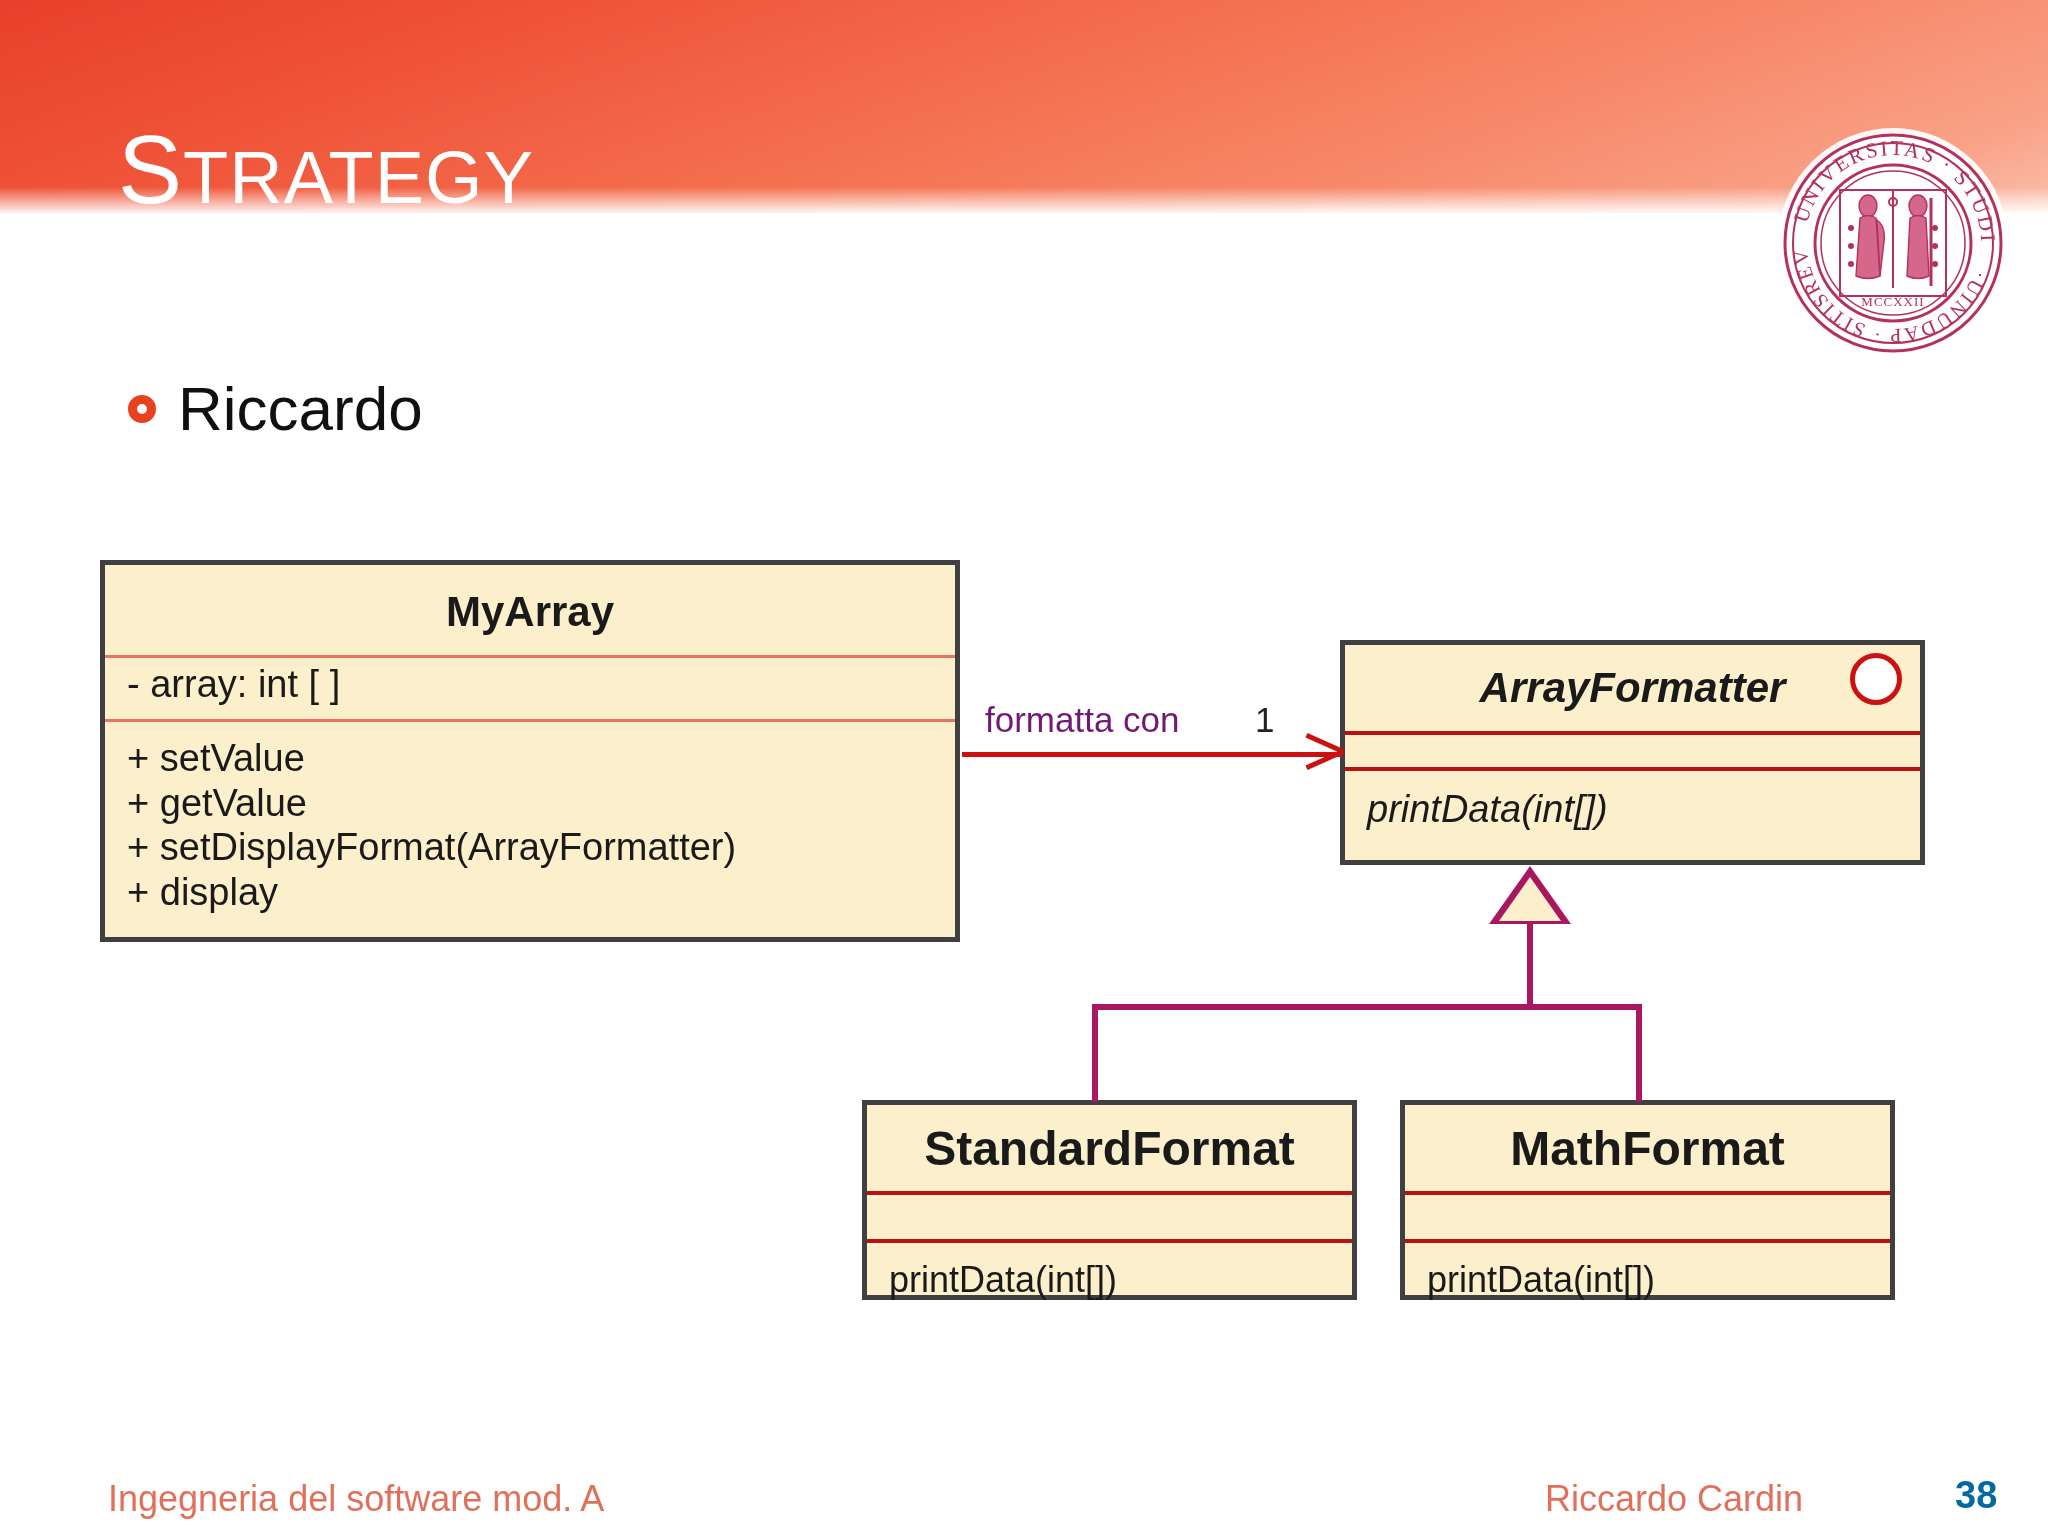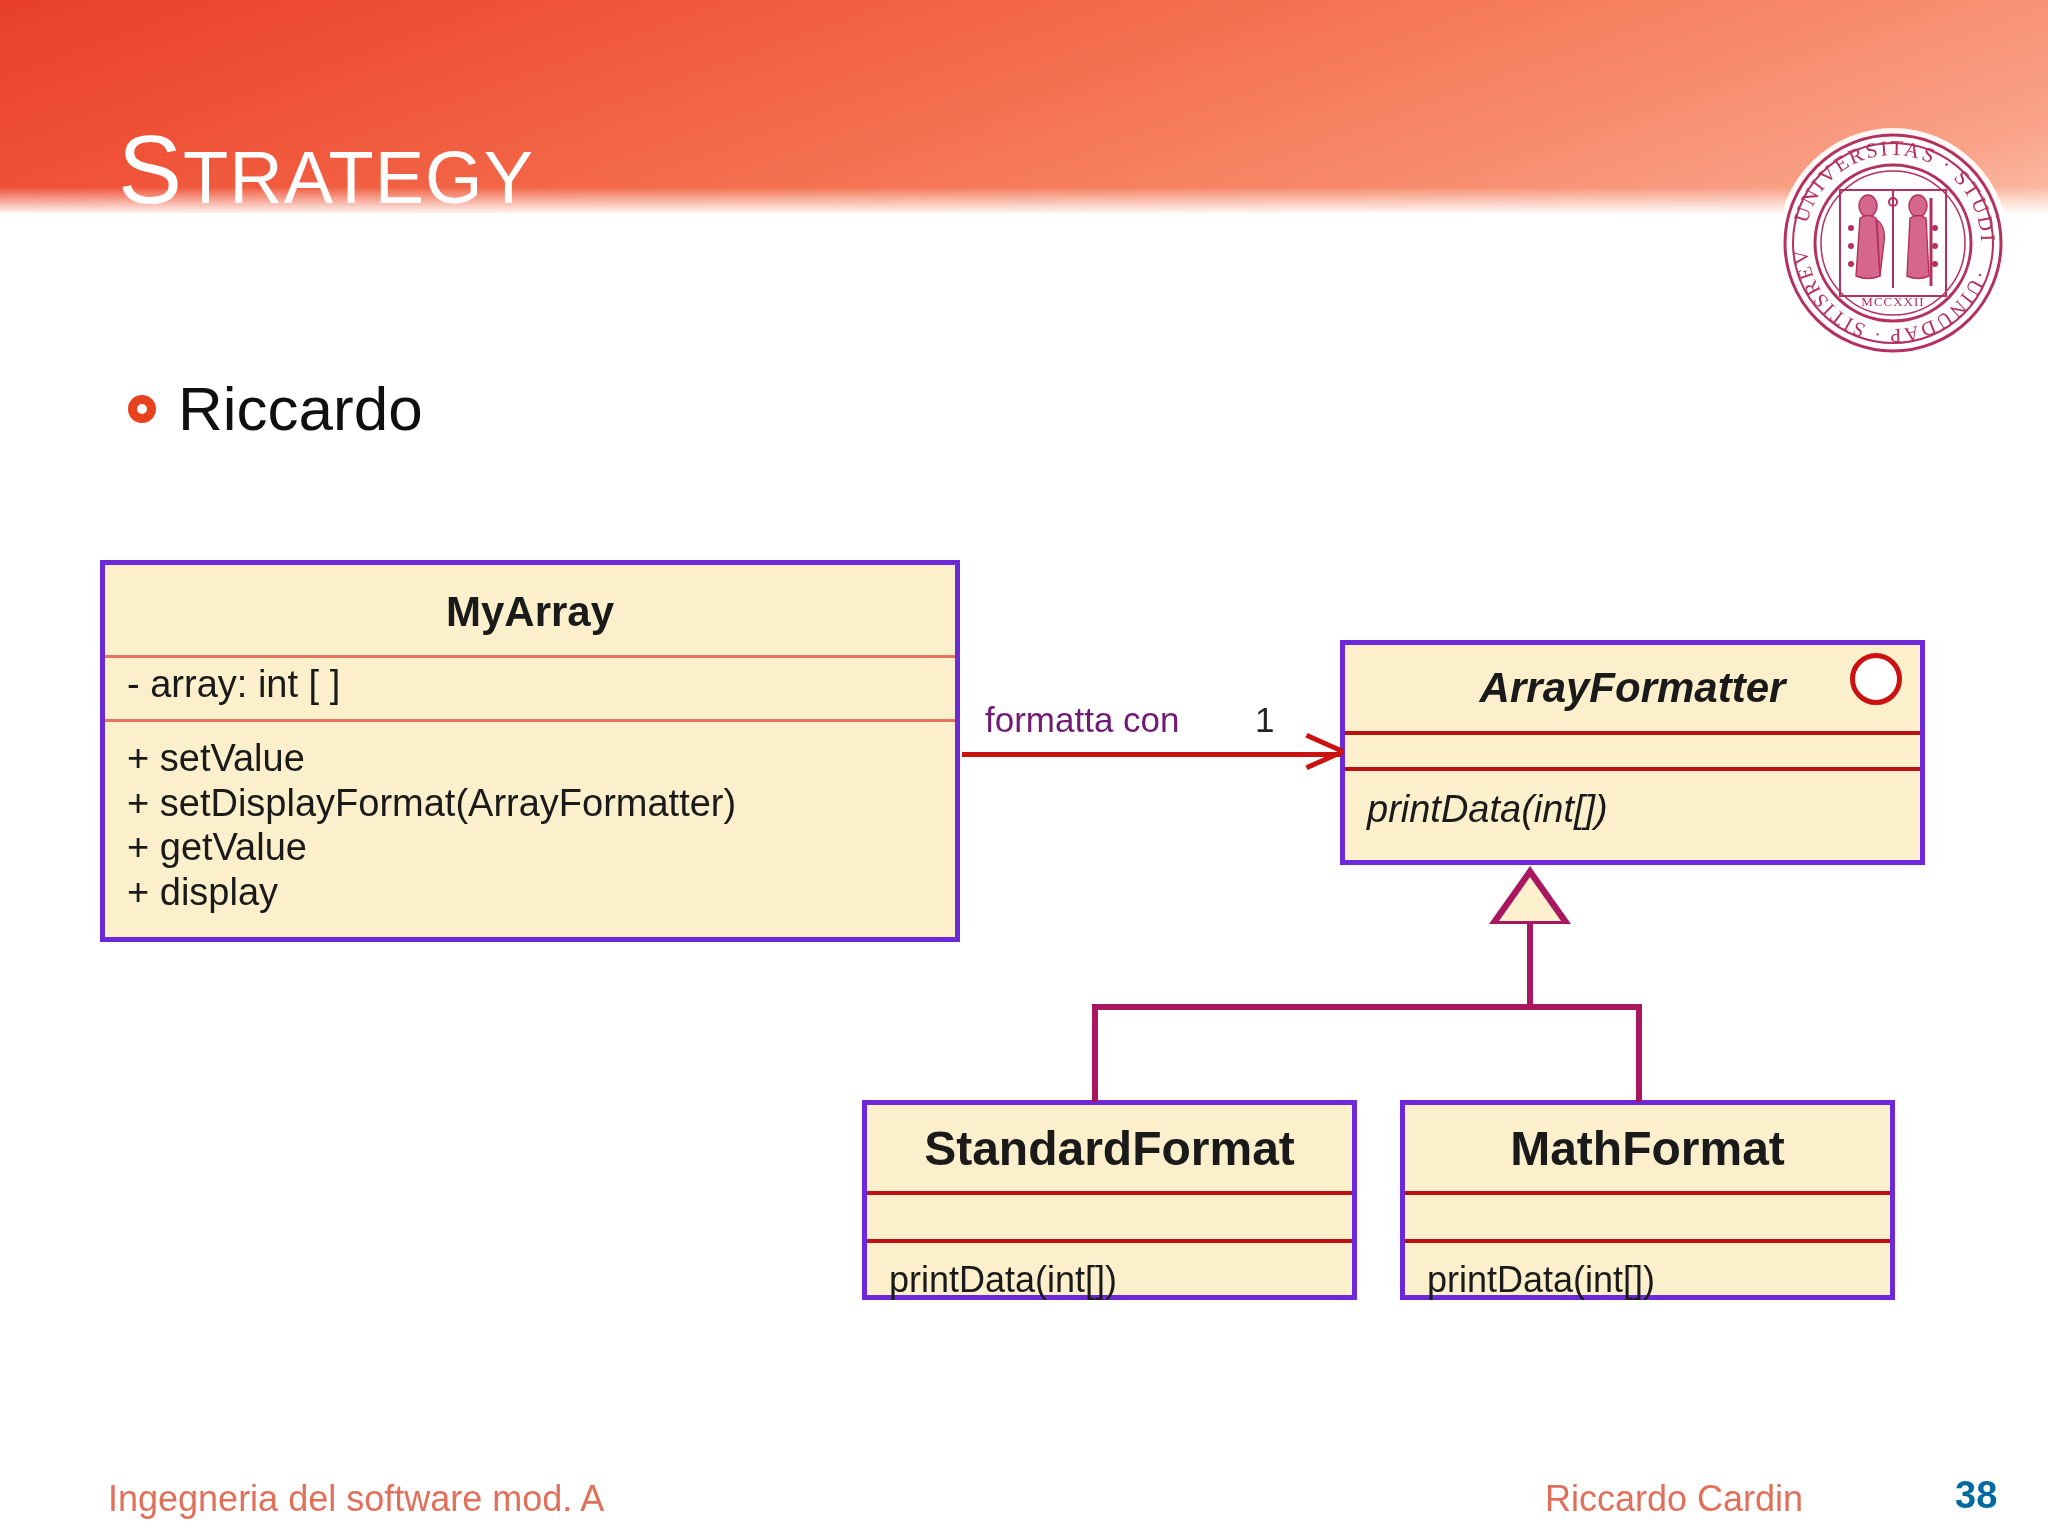--- a/index.html
+++ b/index.html
@@ -83,21 +83,21 @@
     font-size: 62px;
     color: #101010;
     line-height: 1;
     white-space: nowrap;
   }
 
   
   .uml-class {
     position: absolute;
     background: #fcefcb;
-    border: 5px solid #6d28d9;
+    border: 5px solid #404040;
     box-sizing: border-box;
   }
   .uml-name {
     text-align: center;
     font-weight: bold;
     color: #1a1a1a;
     font-size: 42px;
     line-height: 1;
     position: relative;
   }
@@ -347,22 +347,22 @@
 
   <div id="cls-myarray" class="uml-class">
     <div class="uml-name">MyArray</div>
     <div class="uml-sep soft"></div>
     <div class="uml-compartment attrs">
       <div class="row">- array: int [ ]</div>
     </div>
     <div class="uml-sep soft"></div>
     <div class="uml-compartment ops">
       <div class="row">+ setValue</div>
+      <div class="row">+ getValue</div>
       <div class="row">+ setDisplayFormat(ArrayFormatter)</div>
-      <div class="row">+ getValue</div>
       <div class="row">+ display</div>
     </div>
   </div>
 
   <div id="cls-arrayformatter" class="uml-class">
     <div class="uml-name abstract">ArrayFormatter</div>
     <div id="iface-circle"></div>
     <div class="uml-sep"></div>
     <div class="empty-comp"></div>
     <div class="uml-sep"></div>

